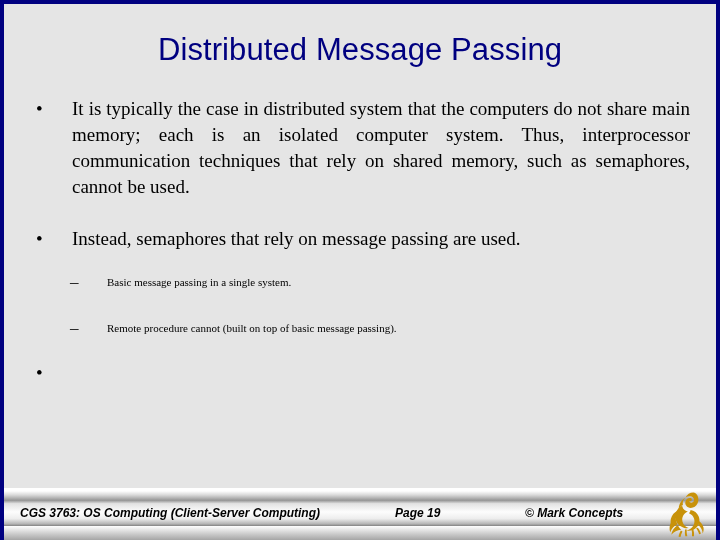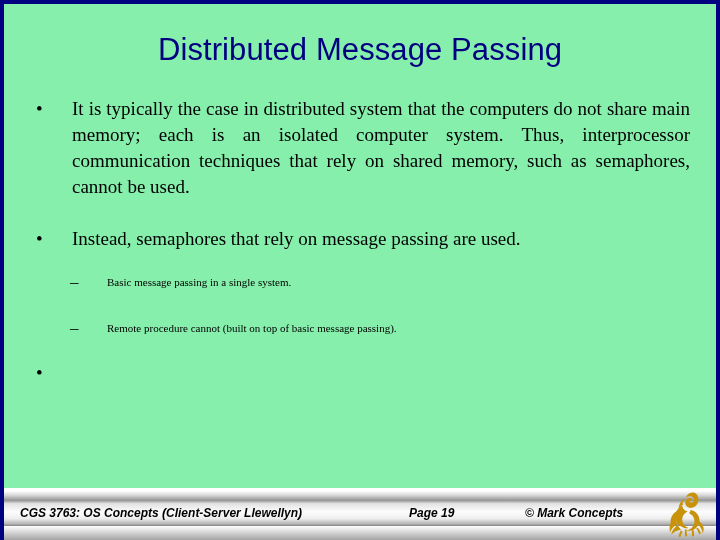--- a/index.html
+++ b/index.html
@@ -14,21 +14,21 @@
     background: #ffffff;
     font-family: "Liberation Serif", "DejaVu Serif", serif;
   }
 
   
   #slide {
     position: relative;
     width: 720px;
     height: 540px;
     box-sizing: border-box;
-    background: #86efac;
+    background: #e5e5e5;
     border-left: 4px solid #000080;
     border-right: 4px solid #000080;
     border-top: 4px solid #000080;
     border-bottom: 0;
     overflow: hidden;
   }
 
   
   #title {
     position: absolute;
@@ -162,21 +162,21 @@
     height: 26px;
     line-height: 26px;
     font-family: "Liberation Sans", "DejaVu Sans", sans-serif;
     font-size: 12px;
     font-weight: bold;
     font-style: italic;
     color: #000000;
     white-space: nowrap;
   }
   #ft-course { left: 20px; }
-  #ft-page   { left: 409px; }
+  #ft-page   { left: 395px; }
   #ft-credit { left: 525px; }
 
   
   #logo {
     position: absolute;
     left: 655px;
     top: 482px;
     width: 58px;
     height: 58px;
     z-index: 5;
@@ -225,21 +225,21 @@
     </div>
 
   </div>
 
   <div id="footer">
     <div class="bar-top-edge"></div>
     <div class="strip-a"></div>
     <div class="bar-main"></div>
     <div class="strip-b"></div>
 
-    <div class="ftext" id="ft-course">CGS 3763: OS Concepts  (Client-Server Llewellyn)</div>
+    <div class="ftext" id="ft-course">CGS 3763: OS Computing  (Client-Server Computing)</div>
     <div class="ftext" id="ft-page">Page 19</div>
     <div class="ftext" id="ft-credit">© Mark Concepts</div>
   </div>
 
   <div id="logo">
     <svg width="58" height="58" viewBox="0 0 58 58" aria-hidden="true">
       <g fill="#c8920a">
 
         <path d="M34.5 6.5c-3.6 0-6.6 2.0-7.9 4.9 2.0-1.3 4.3-1.6 6.0-0.9
                  1.9 0.8 2.7 2.5 2.4 4.0-0.3 1.4-1.5 2.3-2.8 2.2

